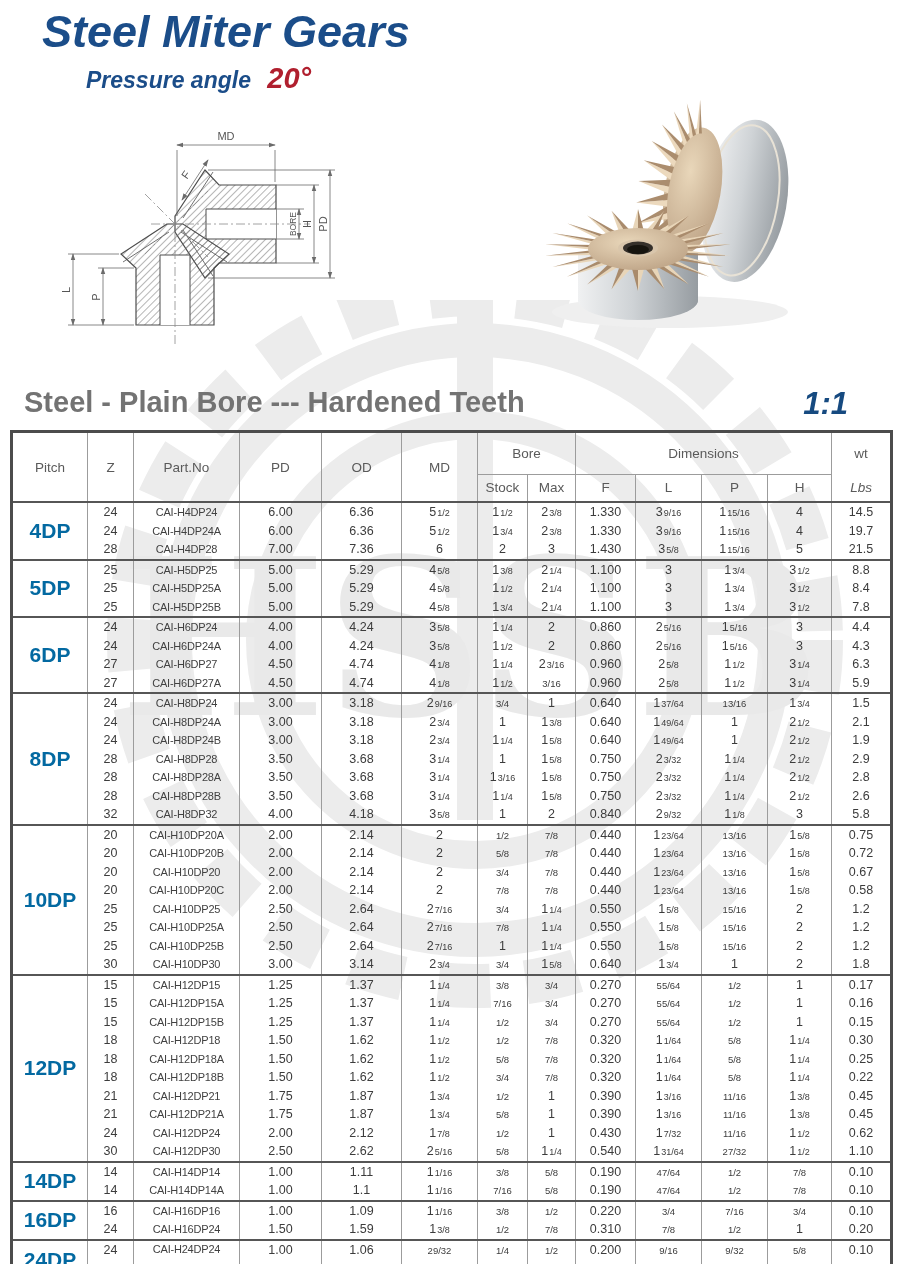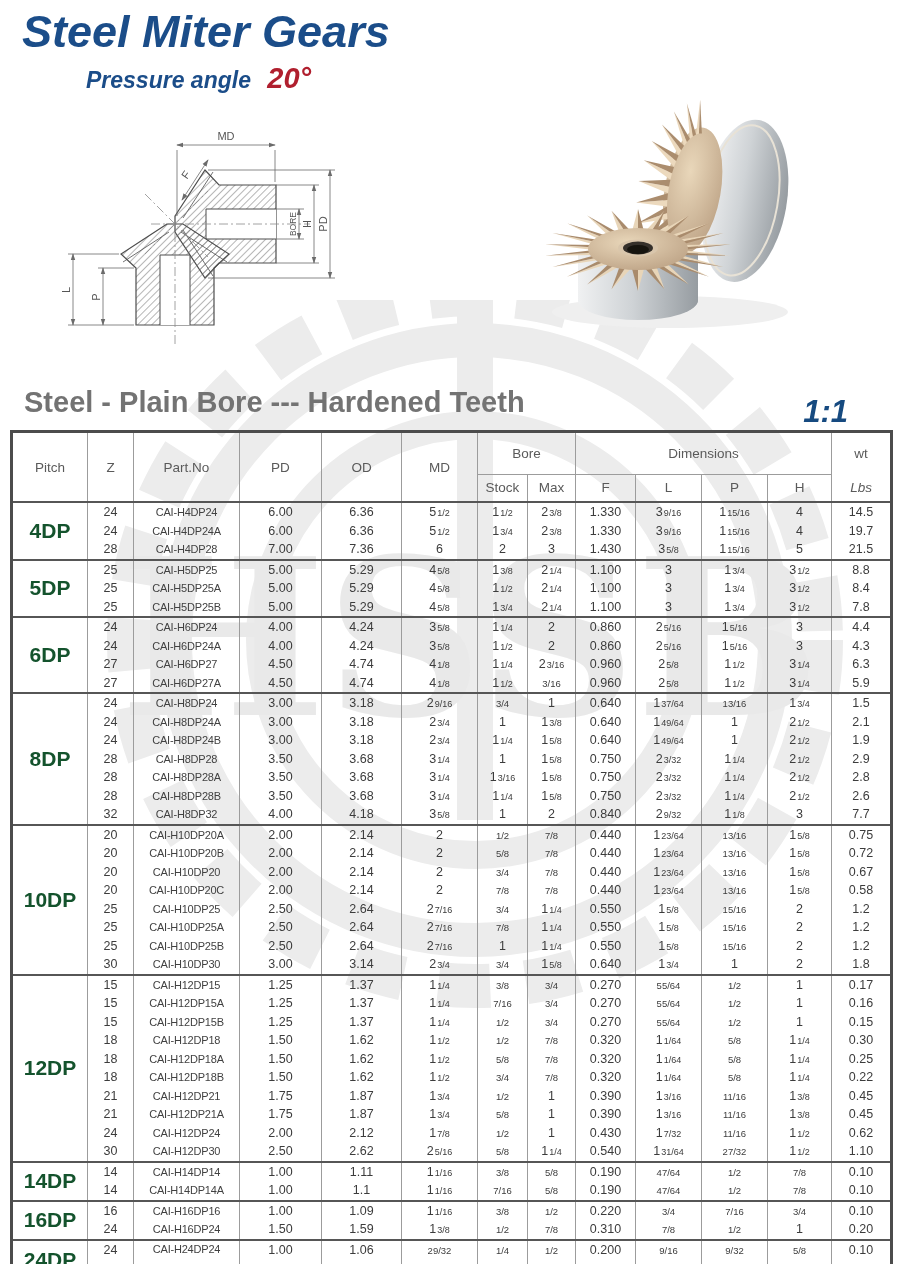--- a/index.html
+++ b/index.html
@@ -1,47 +1,47 @@
 <!DOCTYPE html>
 <html><head>
 <meta charset="utf-8">
 <style>
   html,body{margin:0;padding:0;background:#fff;}
   .page{position:relative;width:900px;height:1264px;background:#fff;overflow:hidden;
         font-family:"Liberation Sans",sans-serif;}
   
   .hdr{position:absolute;left:0;top:0;width:900px;z-index:2;}
-  .title{margin:6px 0 0 22px;font:italic 800 45px "Liberation Sans",sans-serif;
+  .title{margin:6px 0 0 42px;font:italic 800 45px "Liberation Sans",sans-serif;
          color:#1b4d89;letter-spacing:0px;}
   .subtitle{margin:4px 0 0 86px;font:italic 700 23px "Liberation Sans",sans-serif;color:#1b4d89;}
   .subtitle .deg{font:italic 700 29px "Liberation Sans",sans-serif;color:#b01f2e;margin-left:10px;}
   
   .drawing{position:absolute;left:58px;top:128px;z-index:2;}
   .photo{position:absolute;left:520px;top:100px;z-index:2;}
   
   .secrow{position:absolute;left:0;top:386px;width:900px;z-index:2;}
   .sechead{position:absolute;left:24px;top:0;font:700 29px "Liberation Sans",sans-serif;color:#737373;}
-  .ratio{position:absolute;right:52px;top:0;font:italic 800 31px "Liberation Sans",sans-serif;color:#164a80;margin-top:8px;}
+  .ratio{position:absolute;right:52px;top:0;font:italic 800 31px "Liberation Sans",sans-serif;color:#164a80;}
   
   .wm{position:absolute;left:0;top:300px;z-index:1;pointer-events:none;}
   
   table.gear{position:absolute;left:10px;top:430px;z-index:2;width:880px;
              table-layout:fixed;border-collapse:collapse;background:transparent;}
   table.gear{border:3px solid #4c4c4c;}
   table.gear th,table.gear td{border-left:1px solid #9c9c9c;border-right:1px solid #9c9c9c;
       padding:0 2px;text-align:center;font-family:"Liberation Sans",sans-serif;}
   thead th{color:#5a5a5a;font-weight:400;font-size:13.5px;}
   thead tr.t1 th{height:40px;}
   thead tr.t2 th{height:26px;border-bottom:2px solid #555;}
   thead th.grp{border-bottom:1px solid #9c9c9c;}
   thead th.wt{padding:0;text-align:center;}
   thead th.wt .wtw{height:40px;display:flex;align-items:center;justify-content:center;border-bottom:none;}
   thead th.wt .lbs{height:28px;display:flex;align-items:center;justify-content:center;font-style:italic;}
   tbody td{height:18.5px;font-size:12.5px;color:#3c3c3c;}
-  tbody th.pitch{font-size:21px;font-weight:700;color:#14532d;vertical-align:middle;}
+  tbody th.pitch{font-size:21px;font-weight:700;color:#0369a1;vertical-align:middle;}
   tbody tr.first td,tbody tr.first th{border-top:2px solid #565656;}
   td.part{text-align:left;padding-left:5px;font-size:11px;color:#414141;letter-spacing:-0.2px;}
   .fr{font-size:9px;margin-left:1px;}
   .fr.solo{font-size:9.5px;margin-left:0;}
   tbody.tall td{height:36px;vertical-align:top;padding-top:2px;}
   tbody.tall th.pitch{vertical-align:middle;}
 </style>
 </head>
 <body>
 
@@ -525,21 +525,21 @@
           <td class="part">CAI-H8DP32</td>
           <td>4.00</td>
           <td>4.18</td>
           <td><span class="wh">3</span><span class="fr">5/8</span></td>
           <td>1</td>
           <td>2</td>
           <td>0.840</td>
           <td><span class="wh">2</span><span class="fr">9/32</span></td>
           <td><span class="wh">1</span><span class="fr">1/8</span></td>
           <td>3</td>
-          <td>7.7</td>
+          <td>5.8</td>
         </tr>
       </tbody>
       <tbody class="group">
         <tr class="first">
           <th class="pitch" rowspan="8">10DP</th>
           <td>20</td>
           <td class="part">CAI-H10DP20A</td>
           <td>2.00</td>
           <td>2.14</td>
           <td>2</td>

